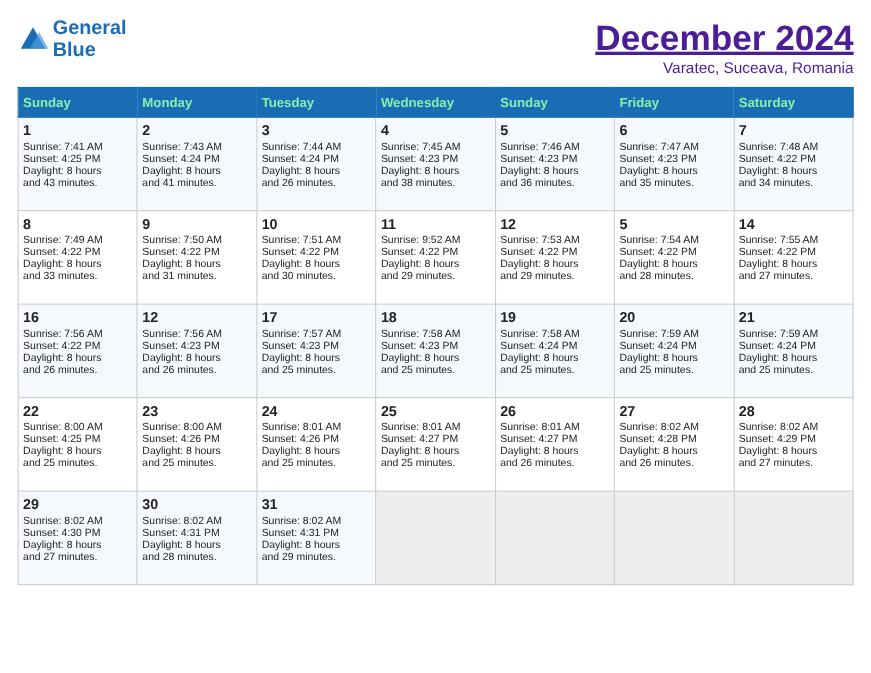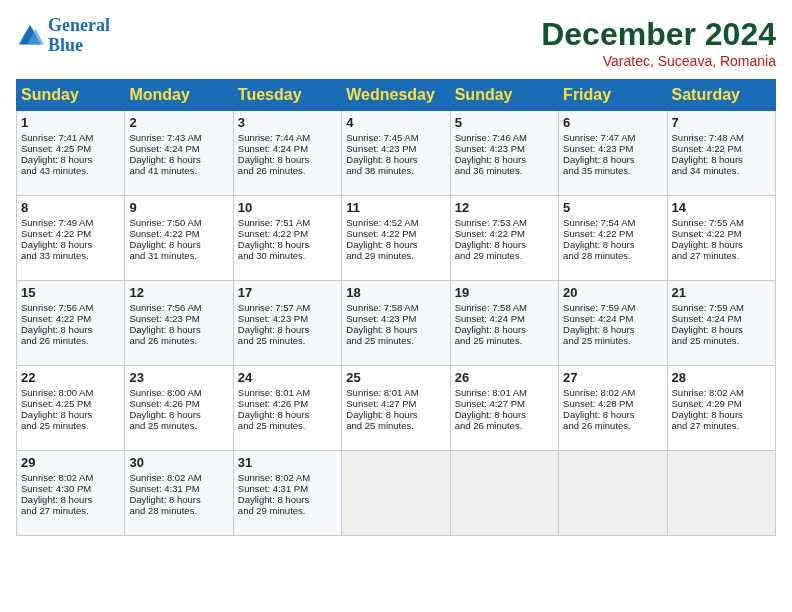--- a/index.html
+++ b/index.html
@@ -19,50 +19,50 @@
     .logo {
       display: flex;
       align-items: center;
       gap: 4px;
     }
     .logo-text {
       font-size: 18px;
       font-weight: bold;
       color: #333;
       line-height: 1.1;
-      font-family: Liberation Serif, serif;
     }
     .logo-text span {
       color: #1a6db5;
     }
     .logo-icon {
       width: 28px;
       height: 28px;
     }
     .title-block {
       text-align: right;
     }
     .month-title {
       font-size: 32px;
       font-weight: bold;
-      color: #14532d;
+      color: #4c1d95;
+      text-decoration: underline;
     }
     .subtitle {
       font-size: 14px;
-      color: #b91c1c;
+      color: #4c1d95;
     }
     table {
       width: 100%;
       border-collapse: collapse;
       table-layout: fixed;
     }
     thead th {
       background: #1a6db5;
-      color: #fde047;
-      font-size: 16px;
+      color: #86efac;
+      font-size: 12px;
       font-weight: bold;
       padding: 6px 4px;
       text-align: left;
       border: 1px solid #1a6db5;
     }
     tbody td {
       border: 1px solid #ccc;
       vertical-align: top;
       padding: 4px;
       font-size: 9.5px;
@@ -184,21 +184,21 @@
         </td>
         <td>
           <span class="day-num">10</span>
           <div>Sunrise: 7:51 AM</div>
           <div>Sunset: 4:22 PM</div>
           <div>Daylight: 8 hours</div>
           <div>and 30 minutes.</div>
         </td>
         <td>
           <span class="day-num">11</span>
-          <div>Sunrise: 4:52 AM</div>
+          <div>Sunrise: 9:52 AM</div>
           <div>Sunset: 4:22 PM</div>
           <div>Daylight: 8 hours</div>
           <div>and 29 minutes.</div>
         </td>
         <td>
           <span class="day-num">12</span>
           <div>Sunrise: 7:53 AM</div>
           <div>Sunset: 4:22 PM</div>
           <div>Daylight: 8 hours</div>
           <div>and 29 minutes.</div>
@@ -213,21 +213,21 @@
         <td>
           <span class="day-num">14</span>
           <div>Sunrise: 7:55 AM</div>
           <div>Sunset: 4:22 PM</div>
           <div>Daylight: 8 hours</div>
           <div>and 27 minutes.</div>
         </td>
       </tr>
       <tr>
         <td>
-          <span class="day-num">15</span>
+          <span class="day-num">16</span>
           <div>Sunrise: 7:56 AM</div>
           <div>Sunset: 4:22 PM</div>
           <div>Daylight: 8 hours</div>
           <div>and 26 minutes.</div>
         </td>
         <td>
           <span class="day-num">12</span>
           <div>Sunrise: 7:56 AM</div>
           <div>Sunset: 4:23 PM</div>
           <div>Daylight: 8 hours</div>

